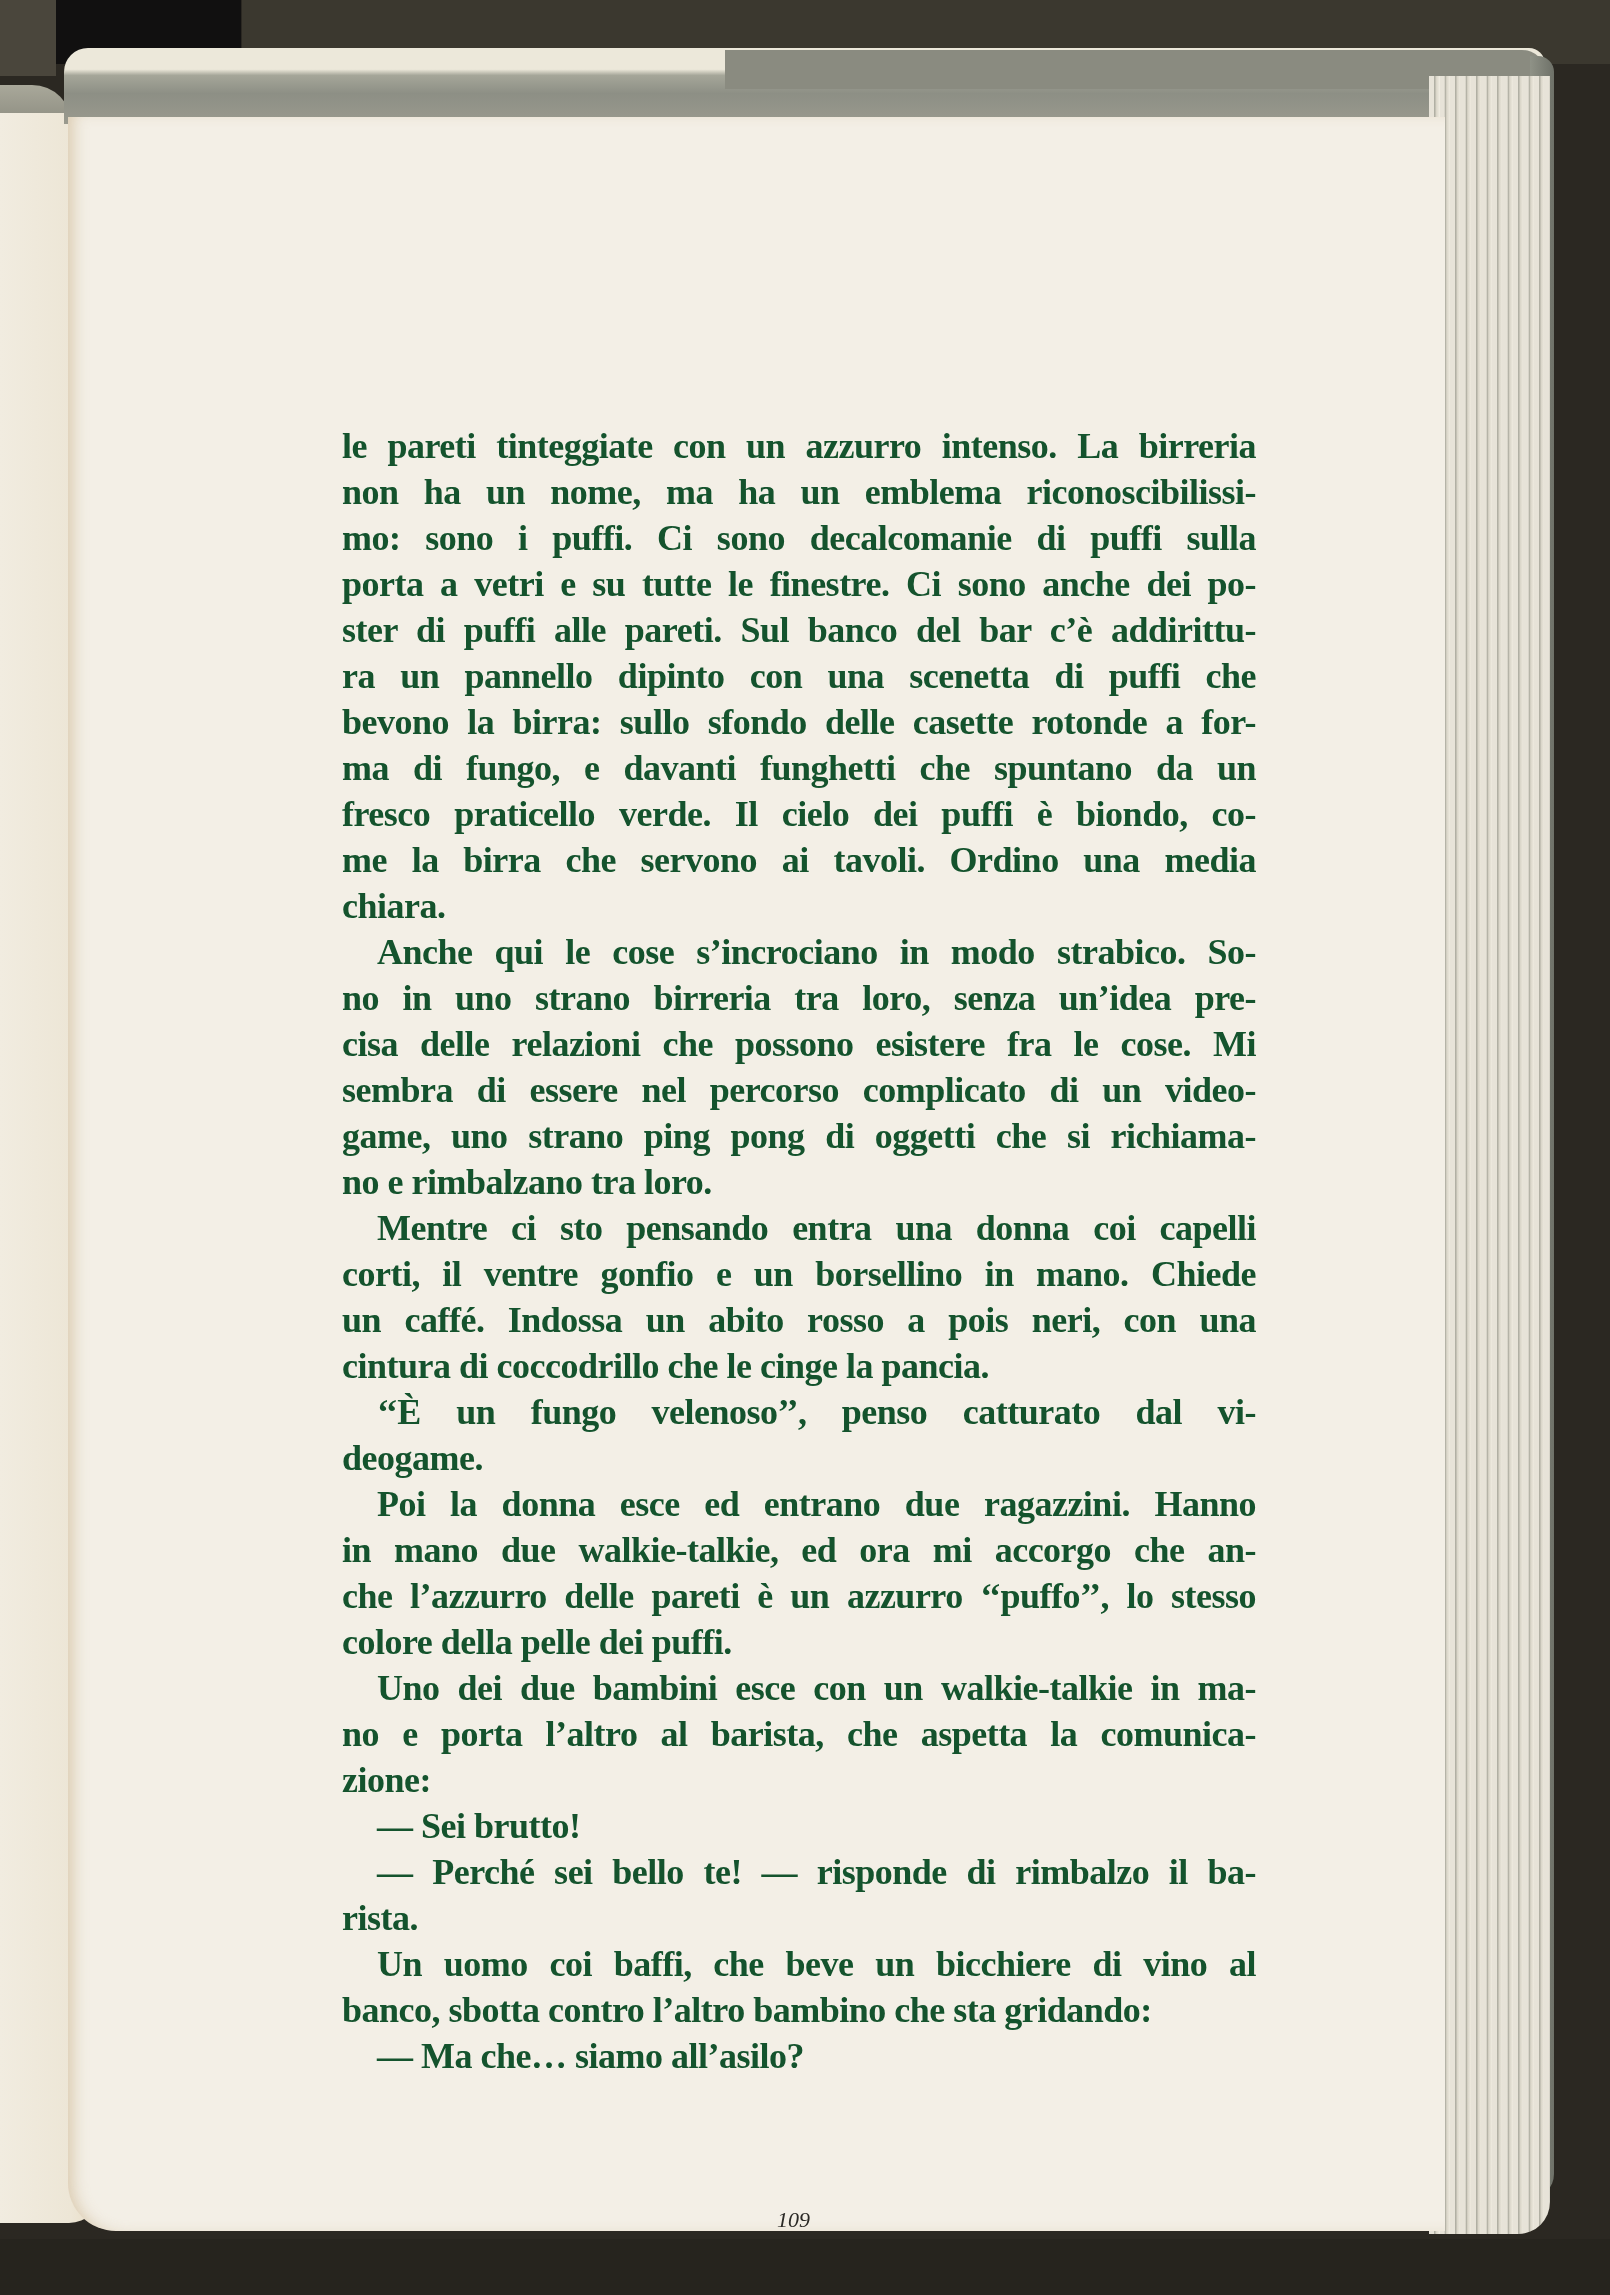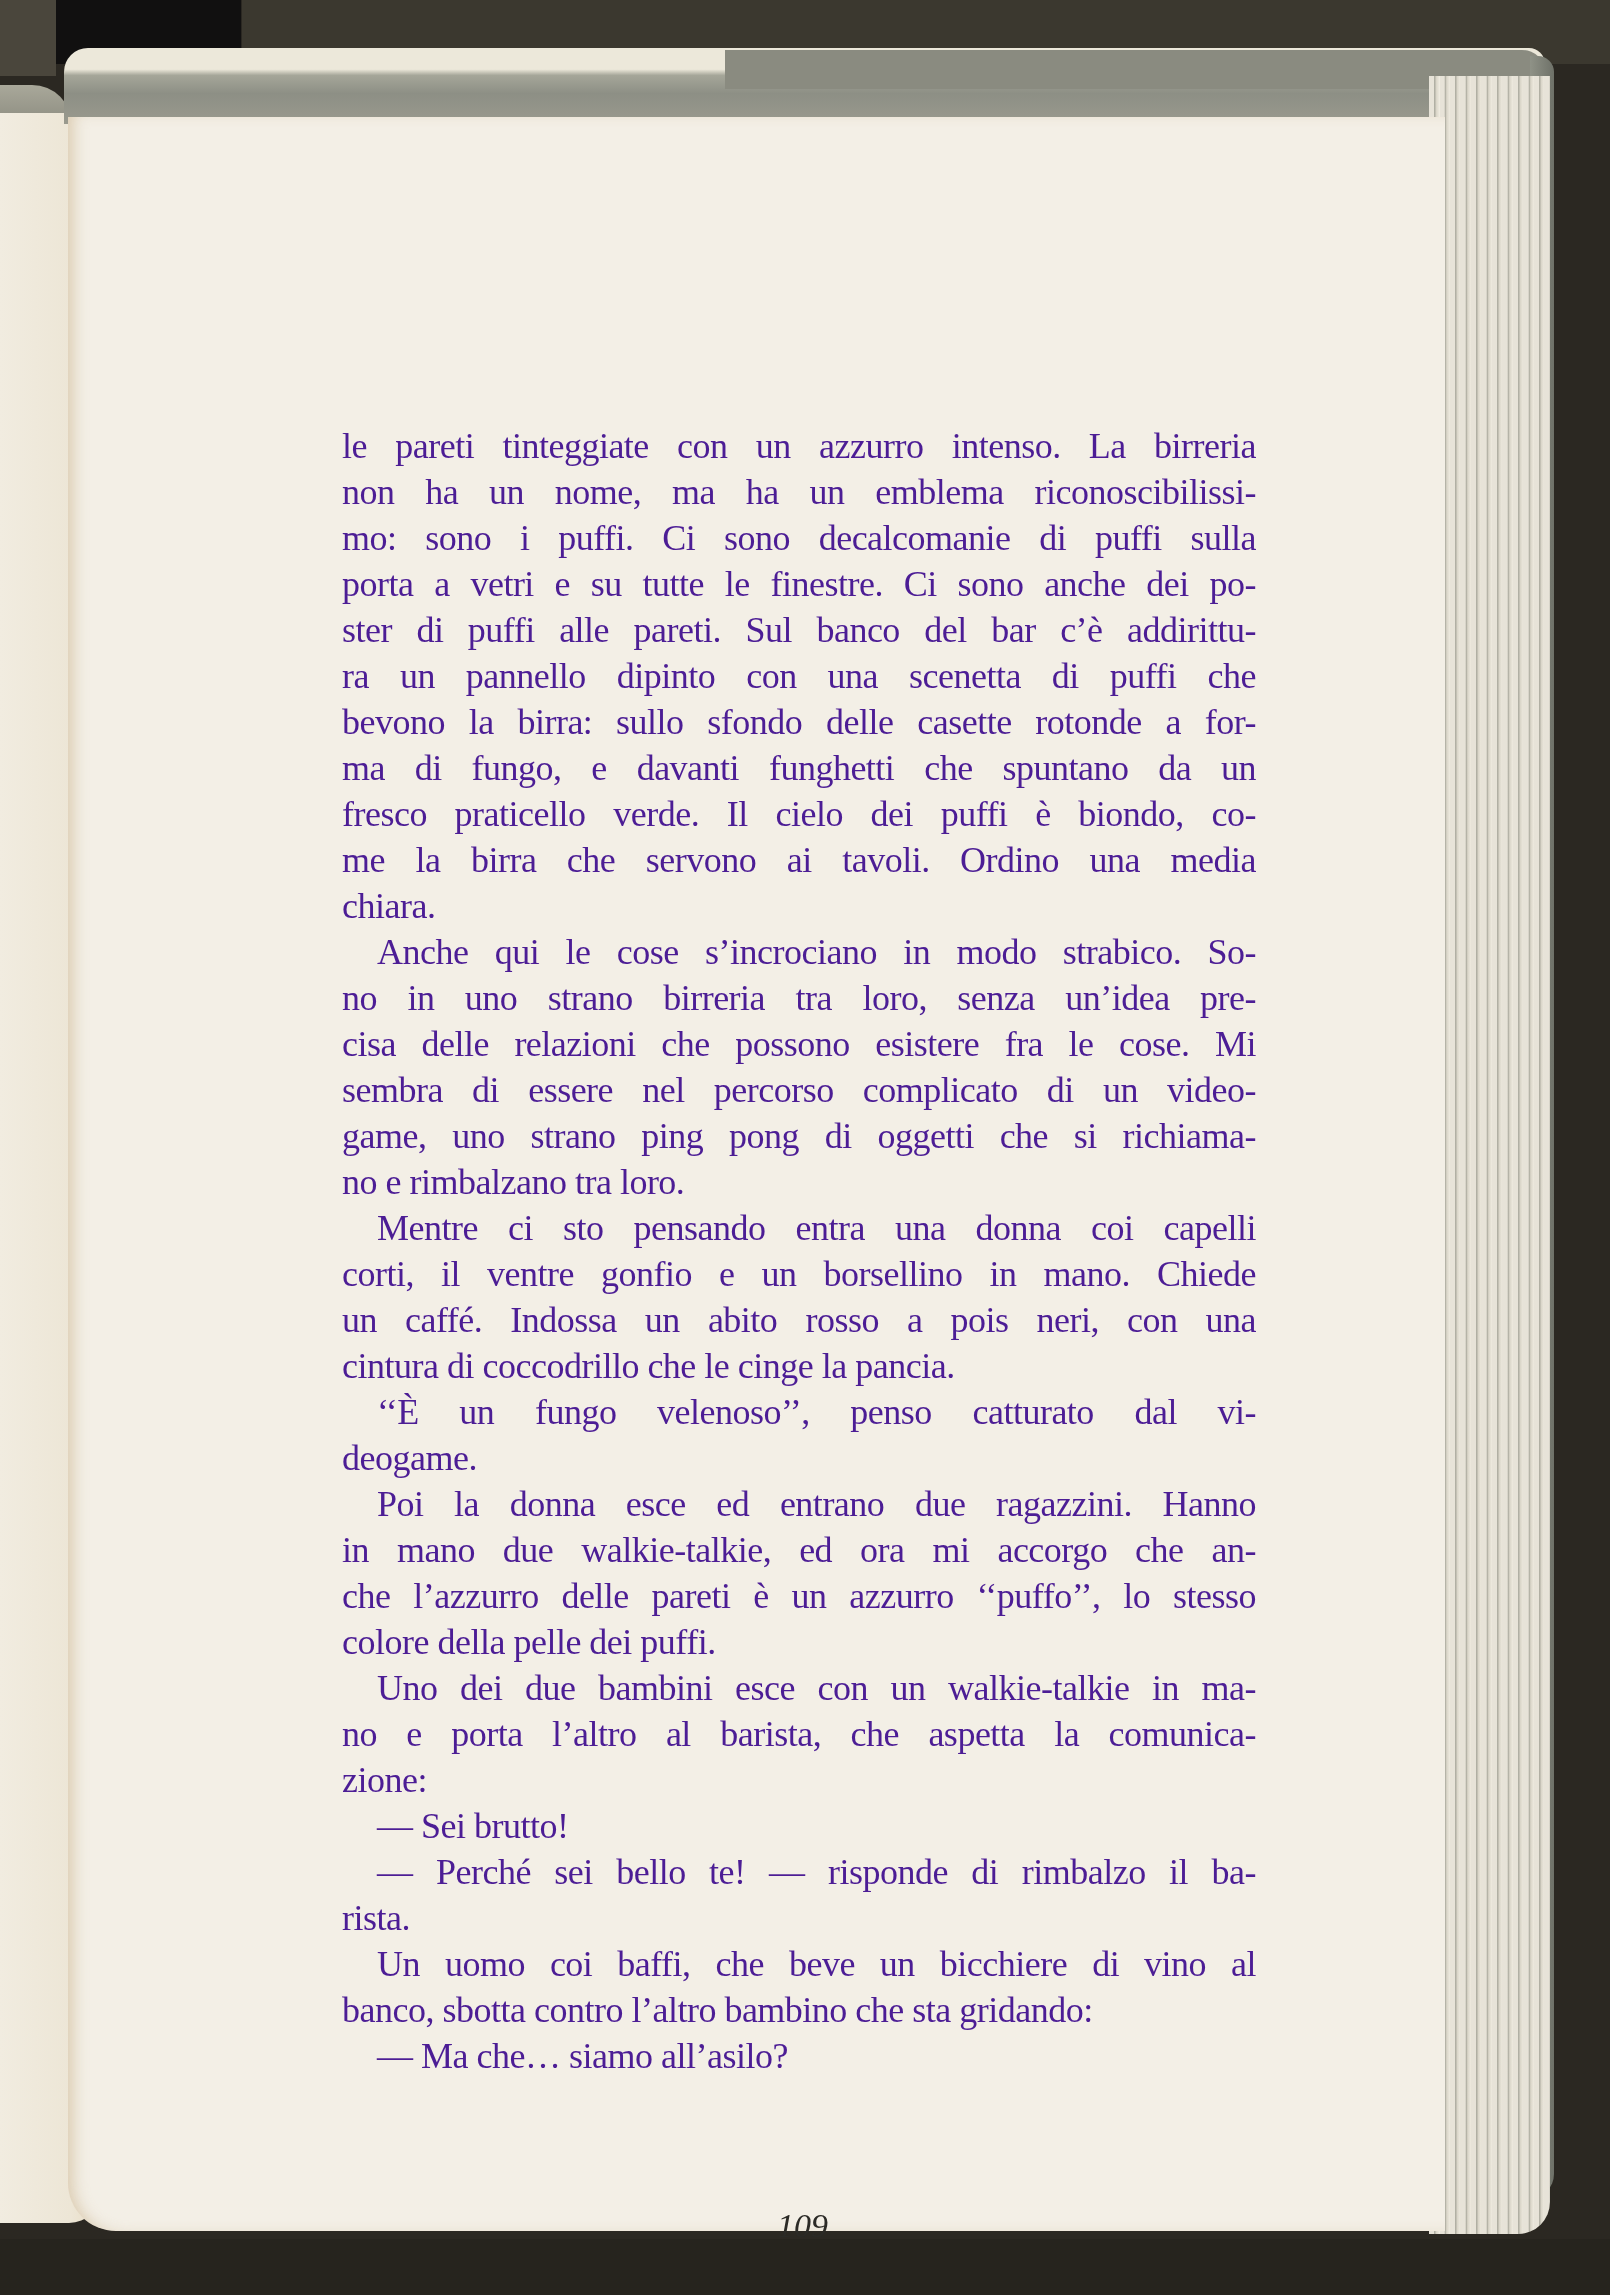--- a/index.html
+++ b/index.html
@@ -74,40 +74,41 @@
       border-bottom-left-radius: 48px;
       box-shadow: inset 11.3px 0 14.5px -6.4px rgba(190,160,110,0.45);
     }
     .text-block {
       position: absolute;
       left: 274px;
       top: 306px;
       width: 914px;
       font-size: 36px;
       line-height: 46px;
-      color: #4c1d95;
+      color: #14532d;
       letter-spacing: -0.5px;
+      font-weight: bold;
     }
     .line {
       display: block;
       white-space: nowrap;
       text-align: justify;
       text-align-last: justify;
     }
     .line.last {
       text-align-last: left;
     }
     .line.indent {
       padding-left: 35px;
     }
     .page-number {
       position: absolute;
       left: 709px;
       top: 2090px;
-      font-size: 34px;
+      font-size: 22px;
       font-style: italic;
       color: #2b2a26;
     }
   </style>
 </head>
 <body>
 
 <div class="bg-top-left"></div>
 <div class="bg-top-black"></div>
 <div class="bg-top-right"></div>

